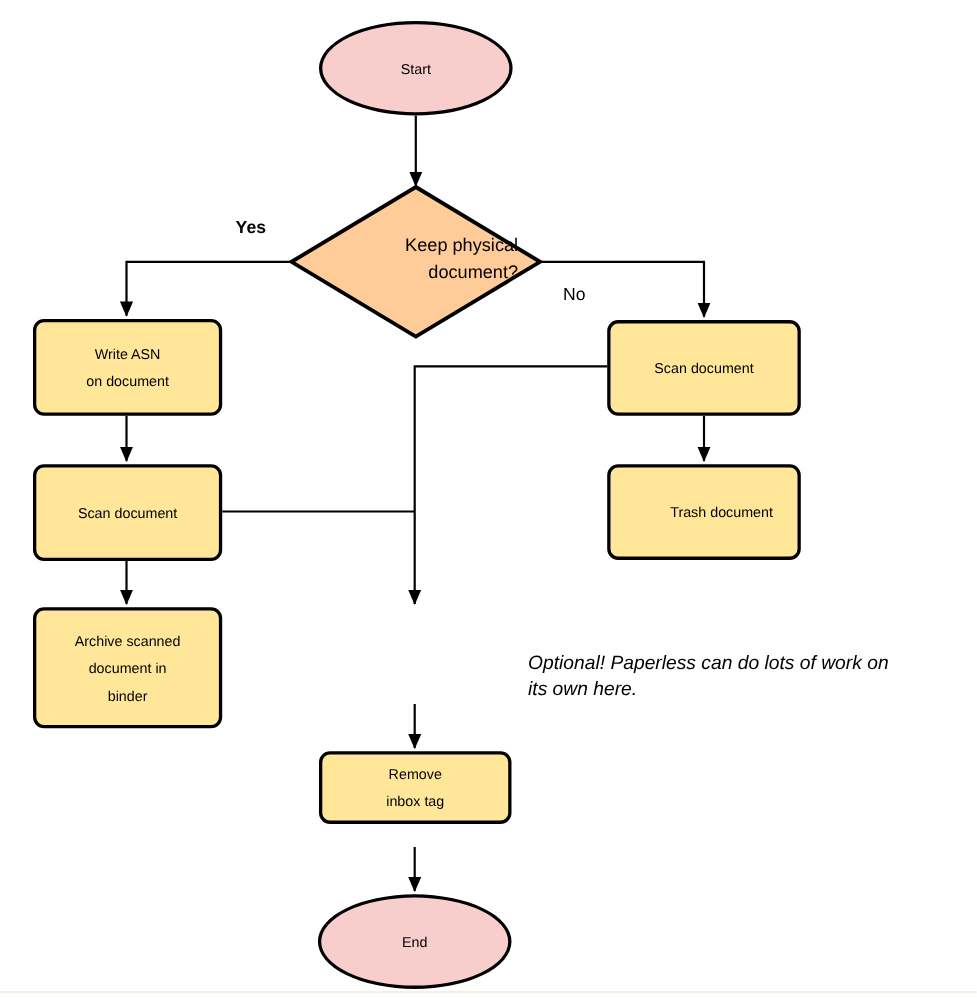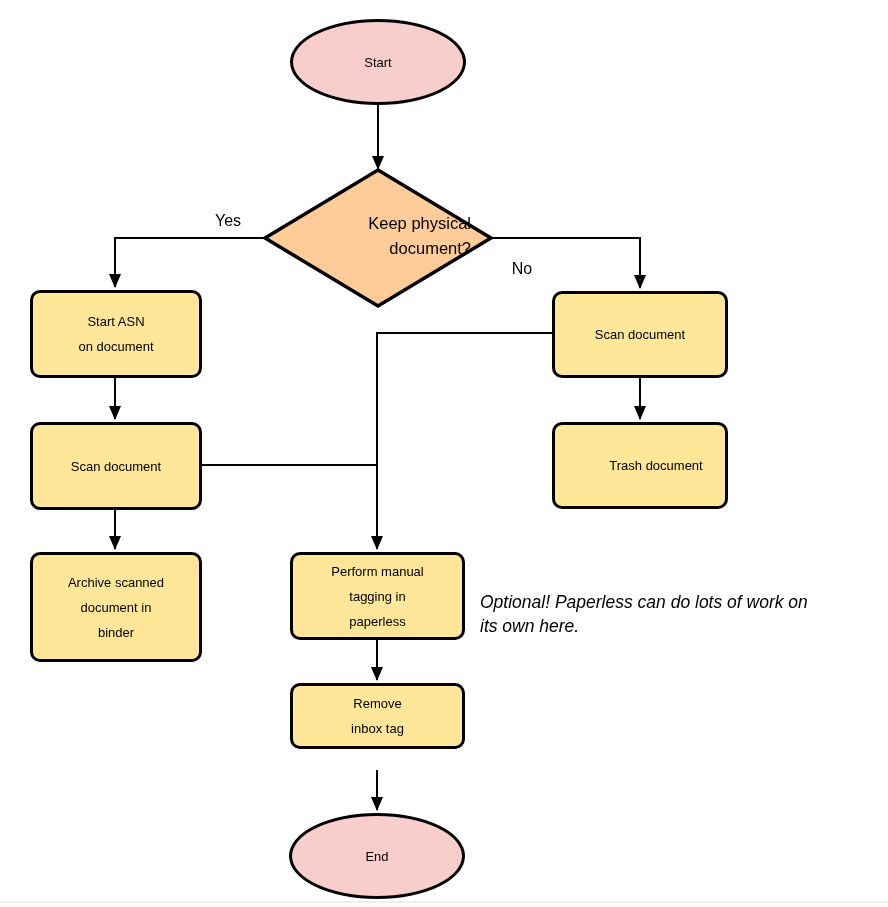--- a/index.html
+++ b/index.html
@@ -56,21 +56,21 @@
     font-size: 16.5px;
     line-height: 25px;
     white-space: pre-line;
   }
   .edge-label {
     position: absolute;
     font-size: 16px;
     line-height: 20px;
     text-align: center;
   }
-  #edge-label-yes { left: 208px; top: 211px; width: 40px; }
+  #edge-label-yes { left: 208px; top: 198px; width: 40px; font-weight: bold; }
   #edge-label-no  { left: 503px; top: 211px; width: 38px; margin-top: 48px; }
   .annotation {
     position: absolute;
     left: 480px; top: 590px;
     width: 410px;
     font-style: italic;
     font-size: 17.5px;
     line-height: 24px;
     white-space: pre-line;
   }
@@ -120,21 +120,21 @@
     <span>Start</span>
   </div>
 
   <div class="decision-label">Keep physical
 document?</div>
 
   <div id="edge-label-yes" class="edge-label">Yes</div>
   <div id="edge-label-no" class="edge-label">No</div>
 
   <div id="node-write-asn" class="node process">
-    <span>Start ASN
+    <span>Write ASN
 on document</span>
   </div>
 
   <div id="node-scan-left" class="node process">
     <span>Scan document</span>
   </div>
 
   <div id="node-archive" class="node process">
     <span>Archive scanned
 document in
@@ -142,25 +142,20 @@
   </div>
 
   <div id="node-scan-right" class="node process">
     <span>Scan document</span>
   </div>
 
   <div id="node-trash" class="node process">
     <span>Trash document</span>
   </div>
 
-  <div id="node-tagging" class="node process">
-    <span>Perform manual
-tagging in
-paperless</span>
-  </div>
 
   <div class="annotation">Optional! Paperless can do lots of work on
 its own here.</div>
 
   <div id="node-remove-inbox" class="node process">
     <span>Remove
 inbox tag</span>
   </div>
 
   <div id="node-end" class="node terminal">

